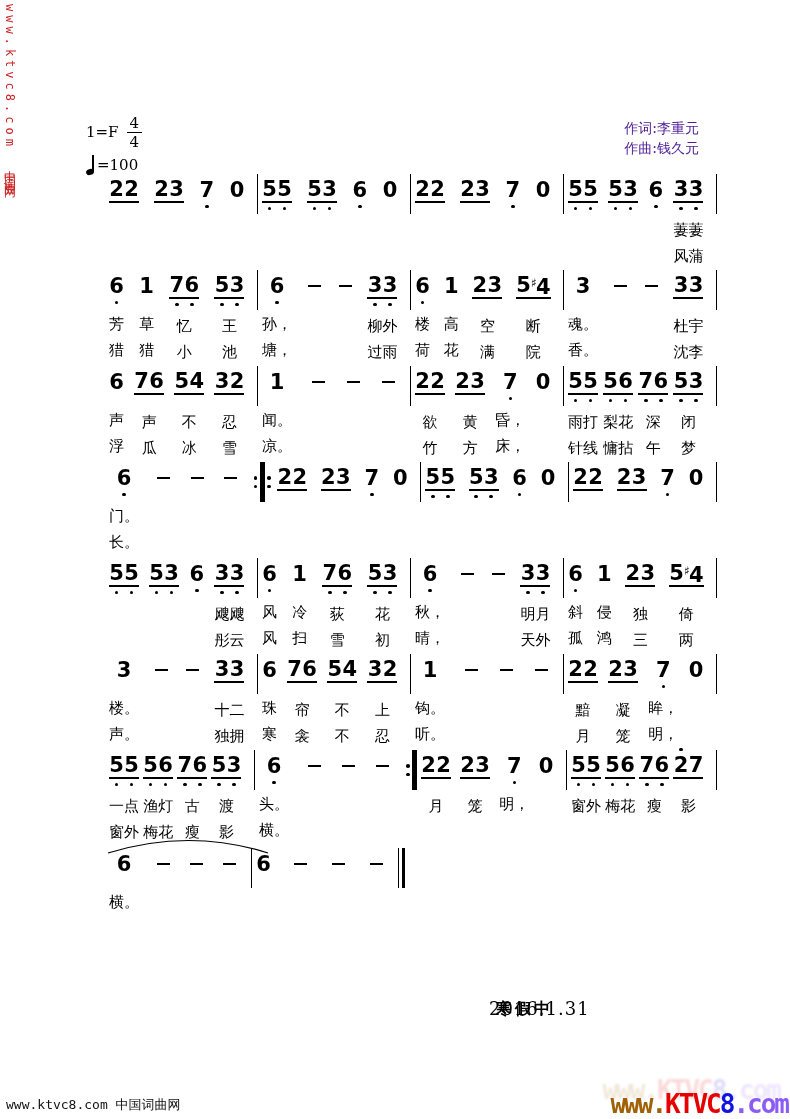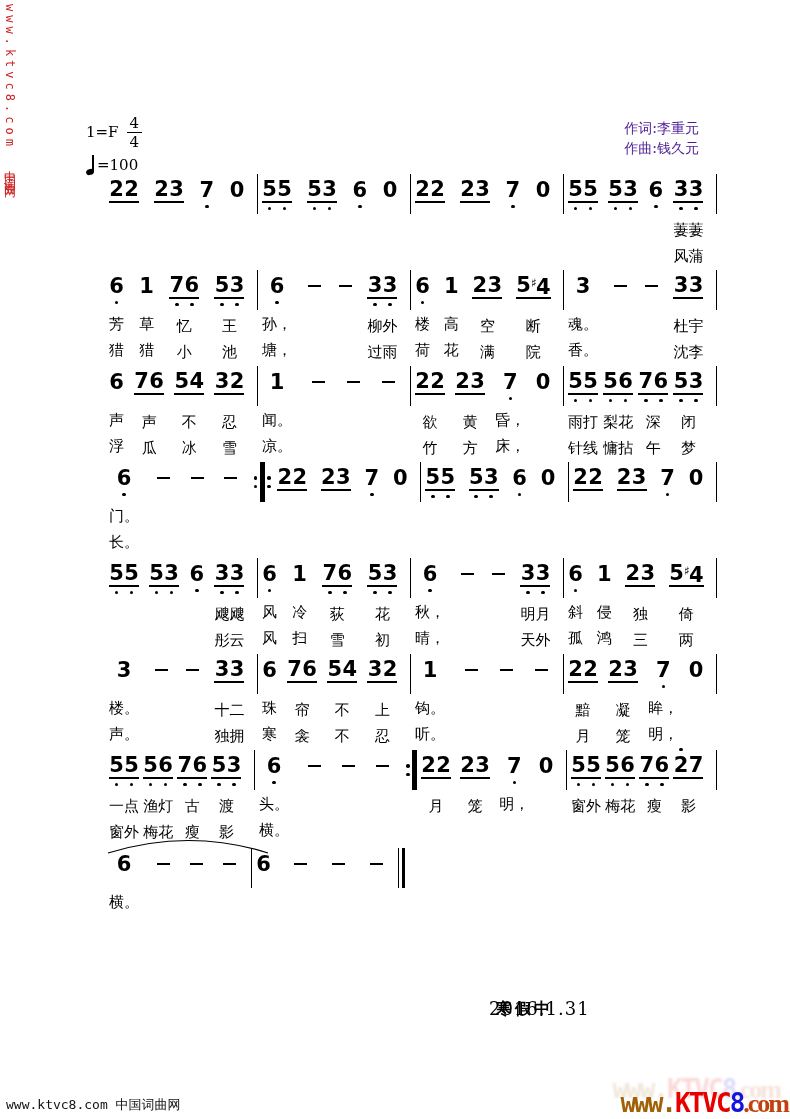--- a/index.html
+++ b/index.html
@@ -56,21 +56,21 @@
   .wm-left{position:absolute;left:1px;top:4px;writing-mode:vertical-rl;
            font-size:12px;letter-spacing:4px;color:#cc2222;height:410px;
            font-family:"DejaVu Sans Mono",monospace;}
   .wm-bottomleft{position:absolute;left:6px;bottom:5px;font-size:13px;
            font-family:"DejaVu Sans Mono",monospace;color:#111;}
   .logo{position:absolute;right:2px;bottom:0px;font-family:"DejaVu Sans Mono",monospace;
         font-weight:bold;font-size:26px;letter-spacing:-2px;white-space:nowrap;}
   .logo .seg-www{color:#a16207;}
   .logo .seg-ktvc{color:#e60000;text-align:right;}
   .logo .seg-8{color:#1414e0;}
-  .logo .seg-com{color:#c2410c;font-family:Liberation Serif, serif;}
+  .logo .seg-com{color:#8b5cf6;}
   .logo-ghost{opacity:0.15;filter:blur(1px);right:10px;bottom:14px;}
 </style>
 </head>
 <body>
 
 <div class="sheet">
 
   <div class="wm-left">www.ktvc8.com 中国词曲网</div>
 
 

